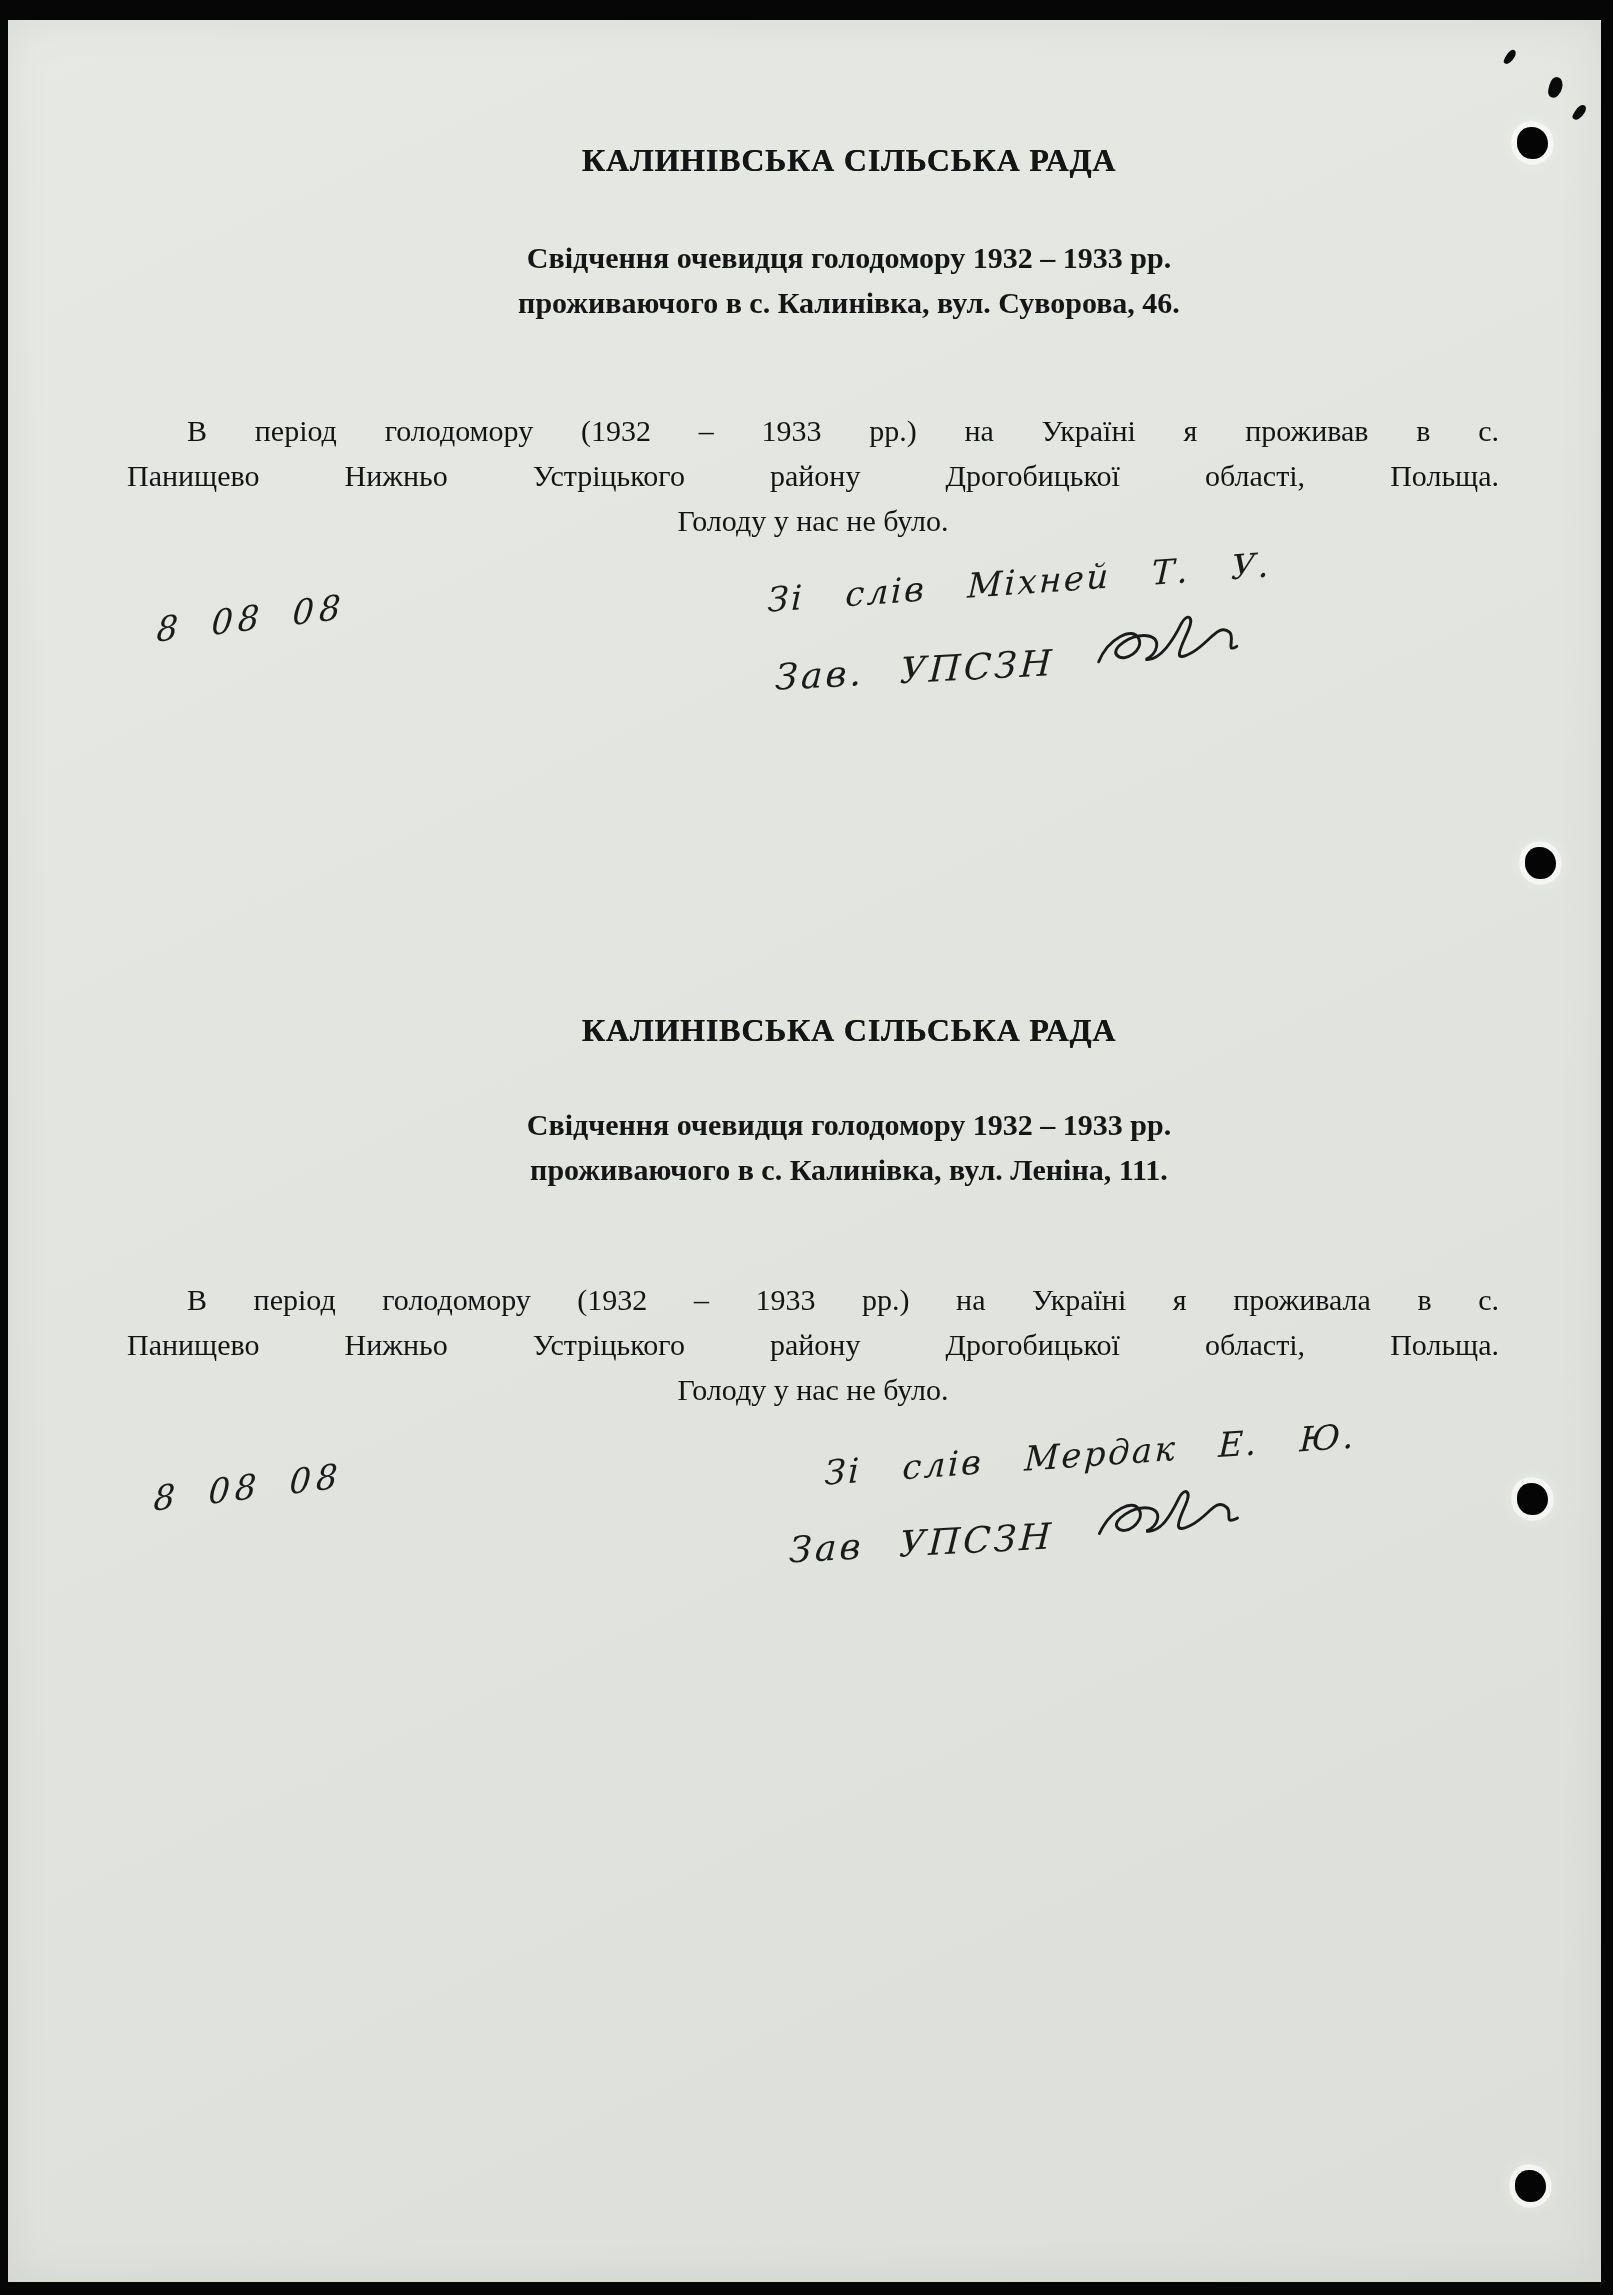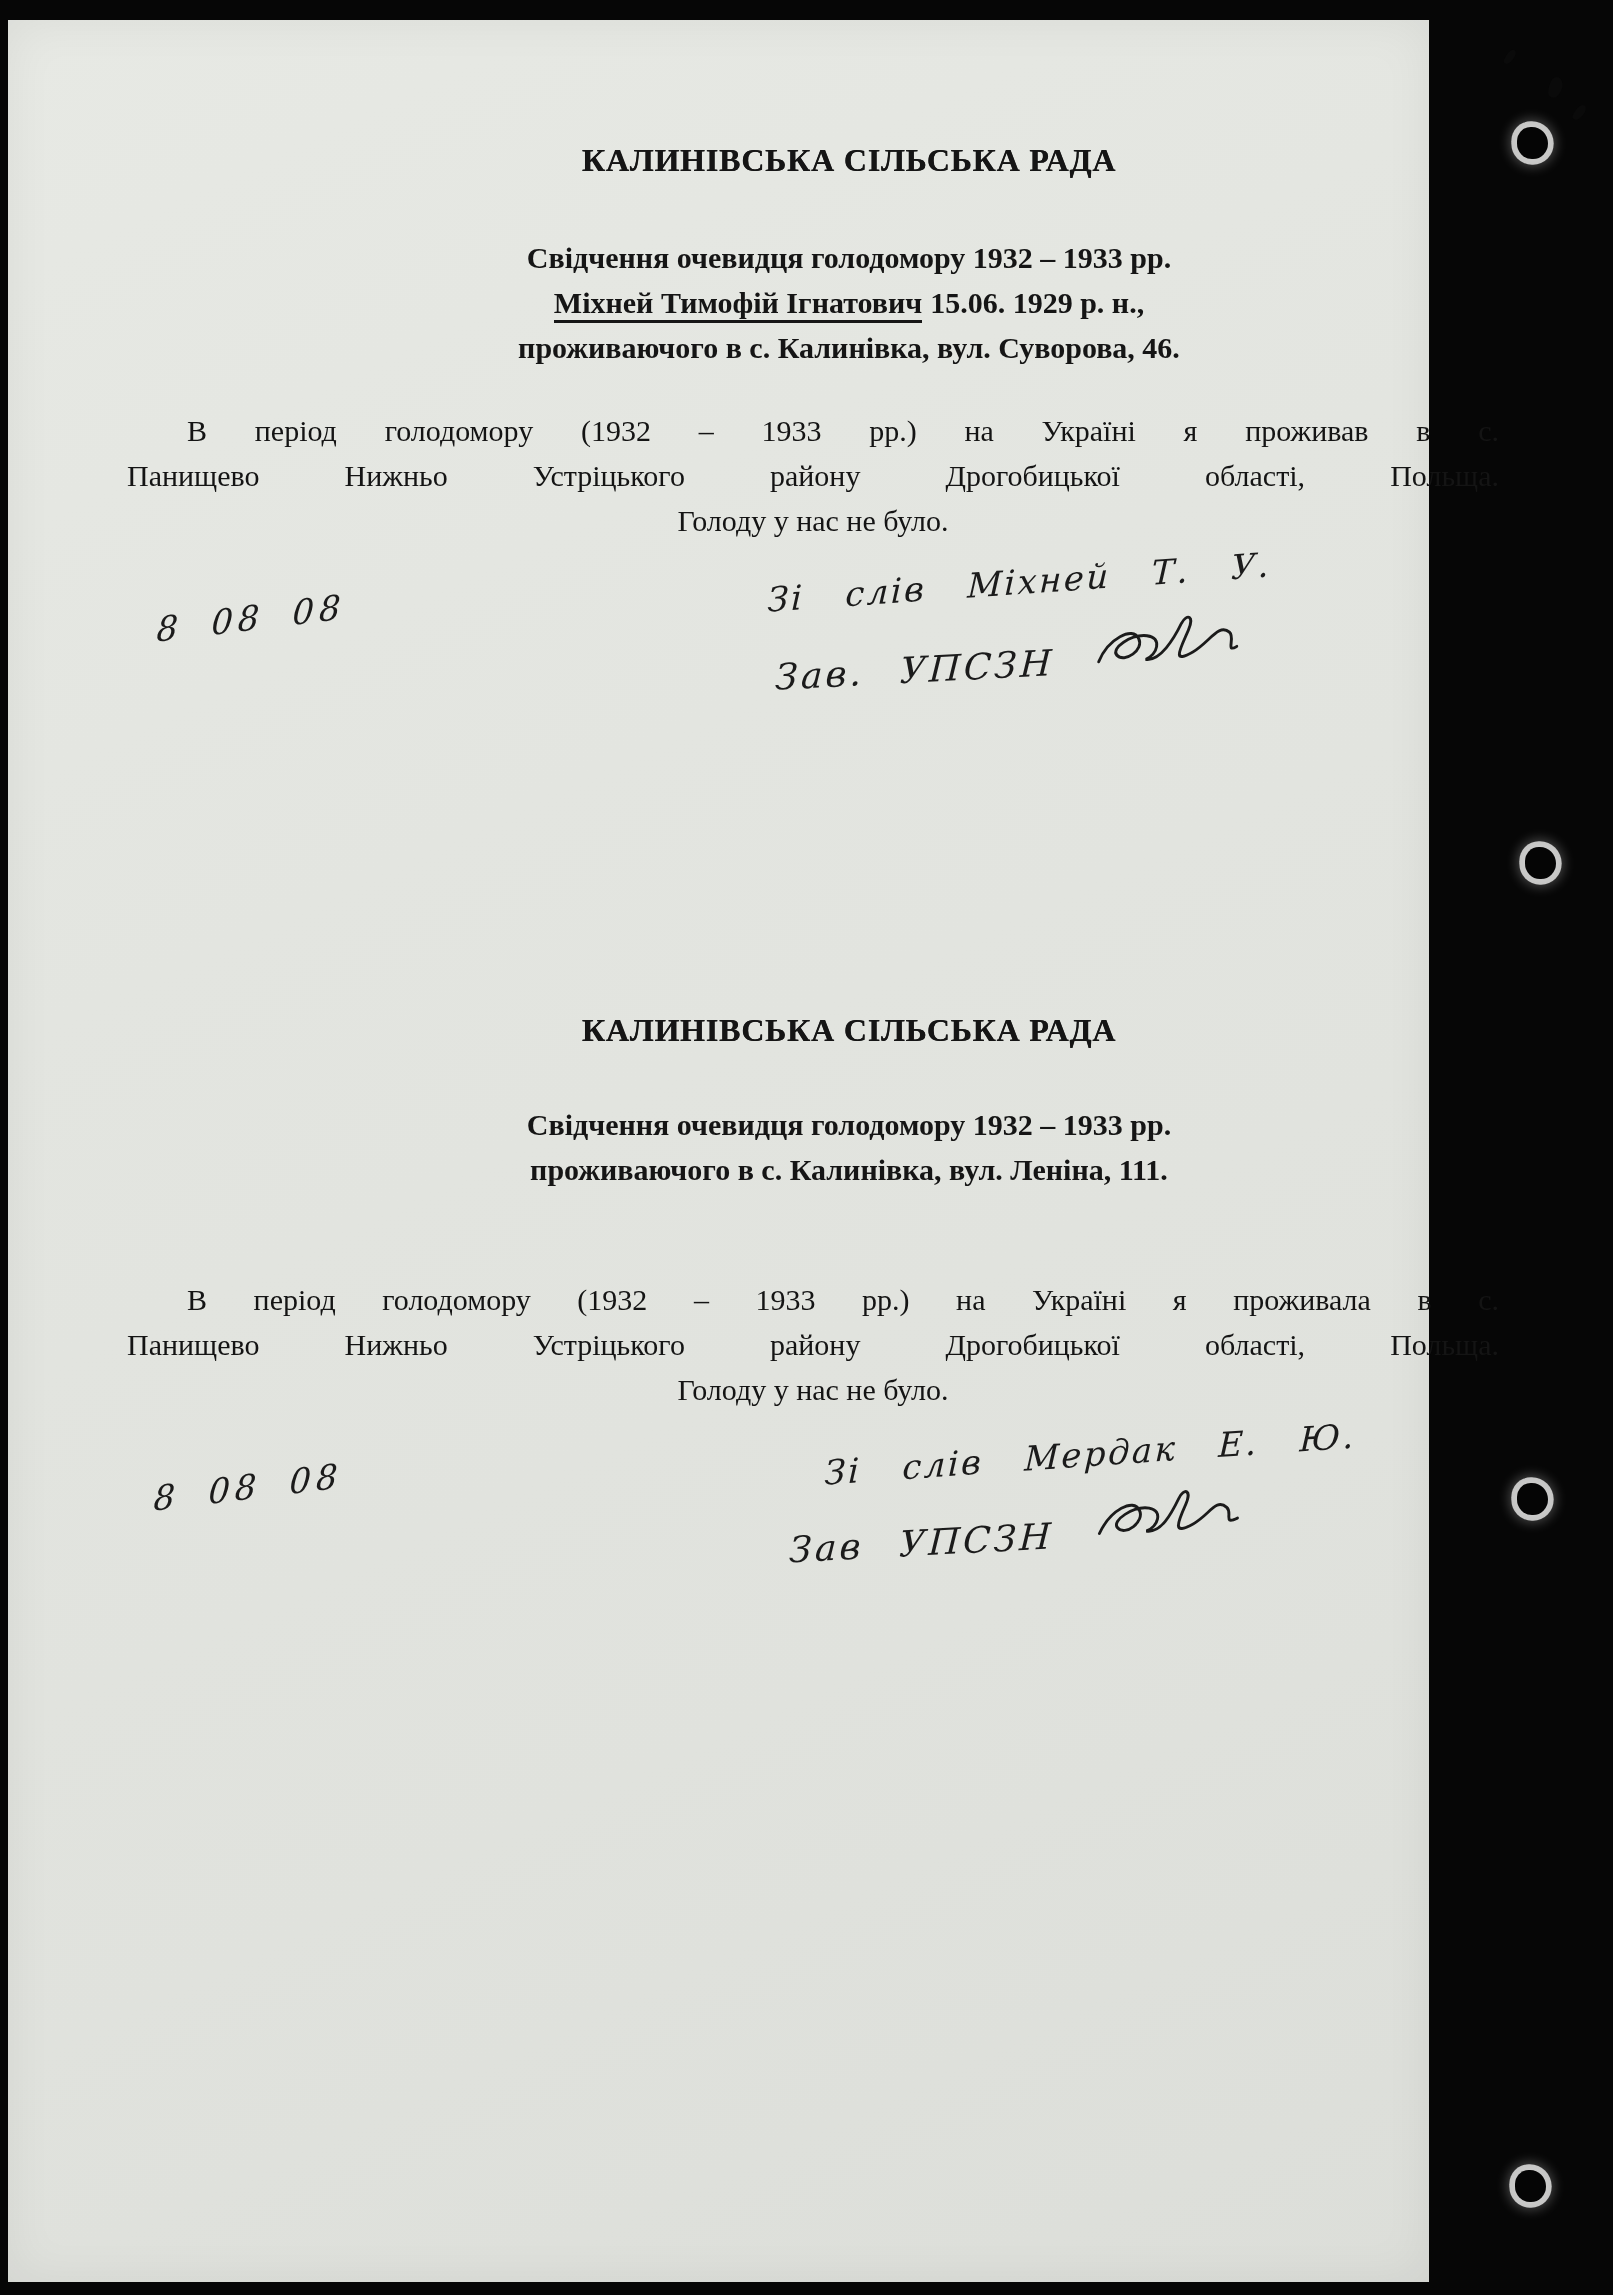--- a/index.html
+++ b/index.html
@@ -5,21 +5,21 @@
   html,body{margin:0;padding:0;}
   body{
     width:1613px;height:2295px;
     background:#060606;
     position:relative;
     overflow:hidden;
     font-family:"Liberation Serif","DejaVu Serif",serif;
   }
   .paper{
     position:absolute;left:8px;top:19.5px;
-    width:1421px;height:2262px;
+    width:1593px;height:2262px;
     background:linear-gradient(155deg,#e7e9e4 0%,#e3e5e0 35%,#e0e2dd 70%,#dcded9 100%);
     box-shadow:inset 0 0 49px rgba(0,0,0,0.06);
   }
   .centered-col{
     position:absolute;left:179px;width:1324px;
     text-align:center;color:#151515;
   }
   .doc-title{
     font-size:32px;font-weight:bold;letter-spacing:0.8px;
     text-shadow:0.3px 0.3px 0 #222;
@@ -72,23 +72,20 @@
 </style>
 </head>
 <body>
 
 <div class="paper">
 
   <div class="centered-col doc-title" style="top:122px;">КАЛИНІВСЬКА СІЛЬСЬКА РАДА</div>
 
   <div class="centered-col heading-block" style="top:215px;">
     <div>Свідчення очевидця голодомору 1932 – 1933 рр.</div>
-    <div>
-      <span class="u-name">Міхней Тимофій Ігнатович</span><span class="suffix">15.06. 1929 р. н.,</span>
-    </div>
     <div>проживаючого в с. Калинівка, вул. Суворова, 46.</div>
   </div>
 
   <div class="body-para" style="top:388px;">
     <div class="jline first">В період голодомору (1932 – 1933 рр.) на Україні я проживав в с.</div>
     <div class="jline">Панищево Нижньо Устріцького району Дрогобицької області, Польща.</div>
     <div class="lline">Голоду у нас не було.</div>
   </div>
 
   <div class="hw hw-date" style="left:148px;top:578px;">8 08 08</div>

